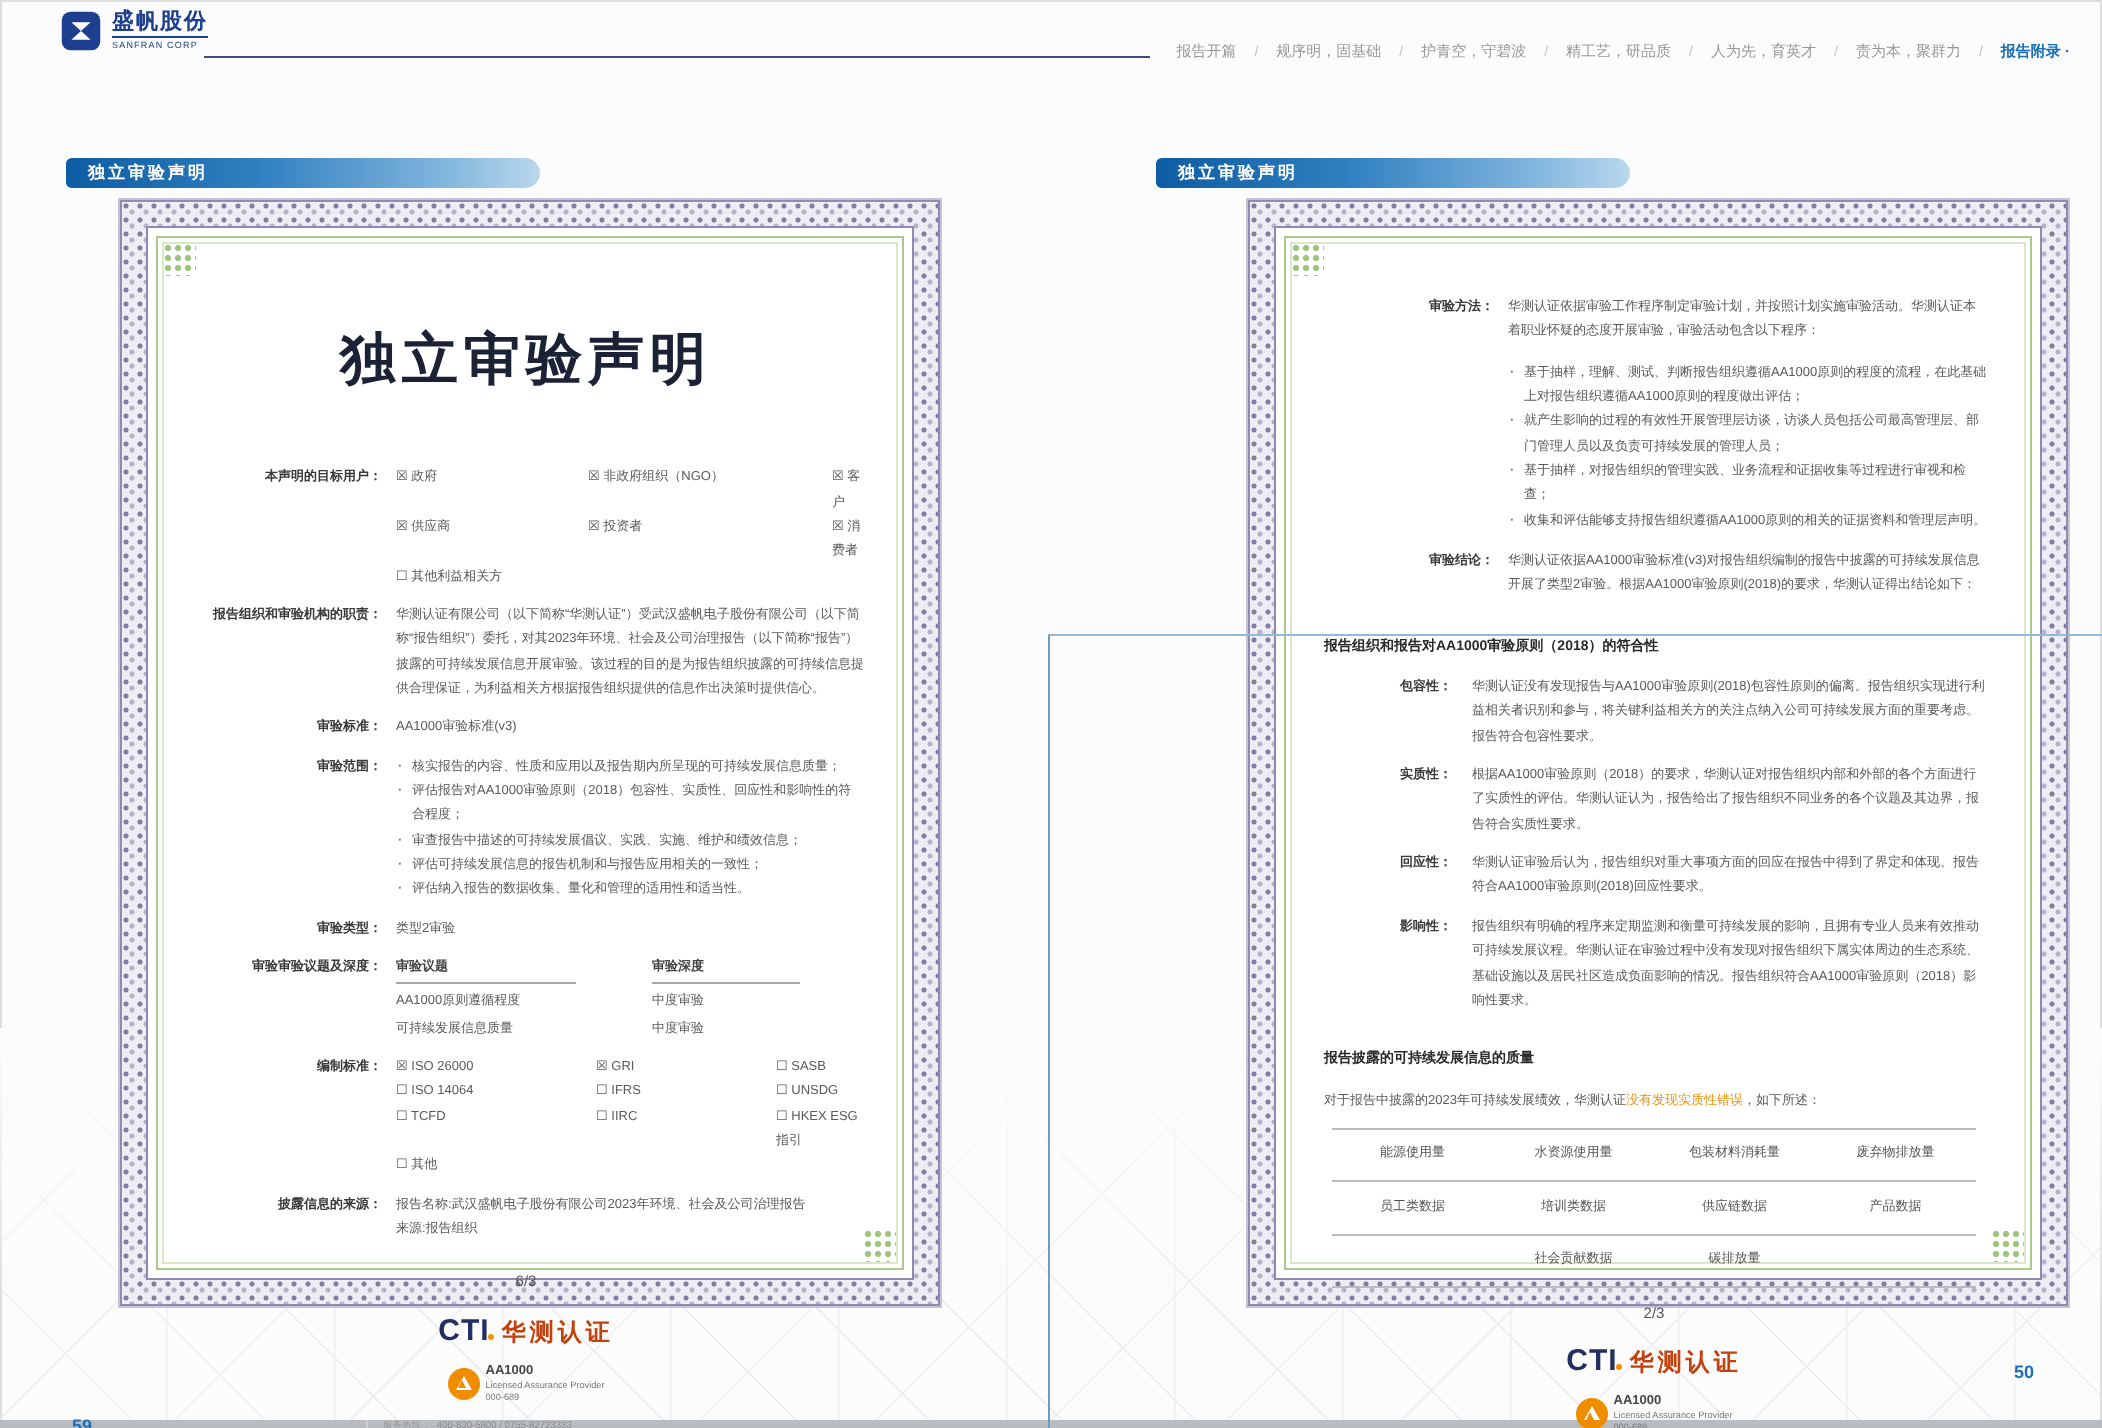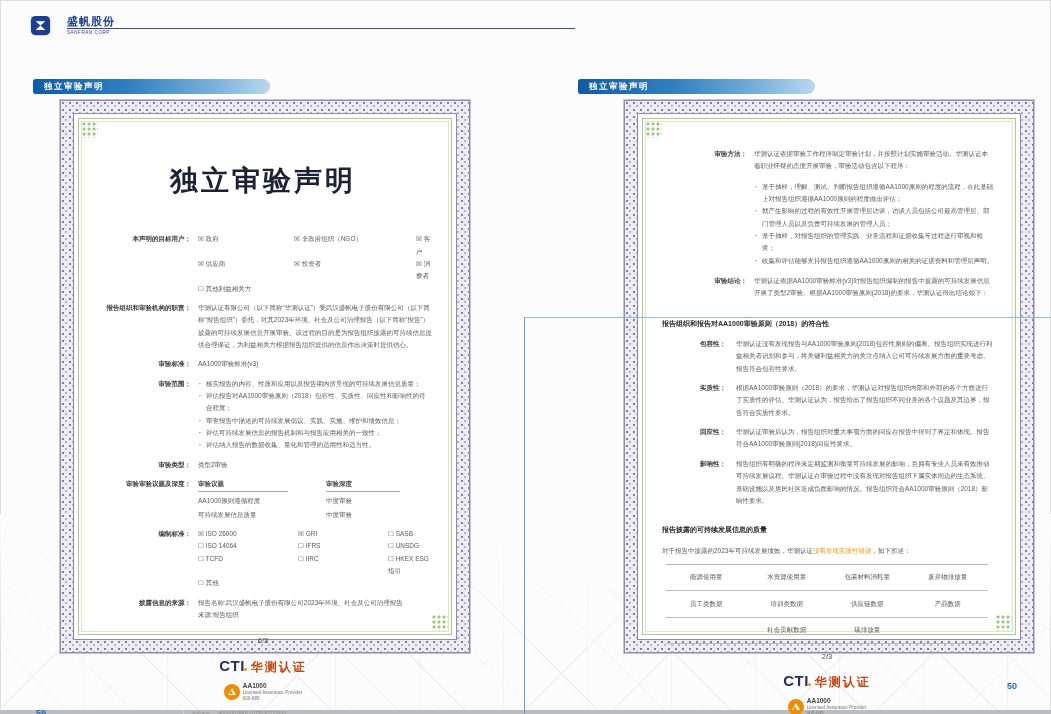--- a/index.html
+++ b/index.html
@@ -16,21 +16,21 @@
       repeating-linear-gradient(45deg,transparent 0 46px,#e2e5ea 46px 47px),
       repeating-linear-gradient(-45deg,transparent 0 61px,#e6e9ed 61px 62px),
       repeating-linear-gradient(90deg,transparent 0 83px,#eaecef 83px 84px);
   }
   .bg-fade{position:absolute;left:0;right:0;bottom:60px;height:140px;z-index:2;
     background:linear-gradient(#fcfcfd,rgba(252,252,253,0));}
   .bottom-edge{position:absolute;left:0;right:0;bottom:0;height:4px;background:#b9bdc2;z-index:3;}
 
   
   .hdr{position:absolute;left:0;top:0;width:100%;height:58px;z-index:20;}
-  .logo-wrap{position:absolute;left:30px;top:15px;display:flex;align-items:center;gap:16px;}
+  .logo-wrap{position:absolute;left:30px;top:5px;display:flex;align-items:center;gap:5px;}
   .logo-ic{width:21px;height:21px;}
   .logo-txt{display:flex;flex-direction:column;line-height:1;}
   .logo-cn{font-size:11px;font-weight:bold;color:#1d3f8f;letter-spacing:1px;border-bottom:1px solid #1d3f8f;padding-bottom:1px;}
   .logo-en{font-size:4.5px;color:#1d3f8f;letter-spacing:.6px;margin-top:1.5px;}
   .hdr-rule{position:absolute;left:102px;top:28px;width:473px;height:1px;background:#3a4f7c;}
   .nav{position:absolute;right:16px;top:21px;display:flex;align-items:center;gap:9px;font-size:7.5px;color:#999;white-space:nowrap;}
   .nav .sep{color:#c2c2c2;font-size:7px;}
   .nav .it{cursor:pointer;}
   .nav .it.active{color:#1a6fb5;font-weight:bold;}
 
@@ -132,20 +132,35 @@
     <svg class="logo-ic" viewBox="0 0 24 24">
       <rect x="1" y="1" width="22" height="22" rx="5" fill="#1d3f8f"></rect>
       <path d="M6.5 7h11l-5.5 5 5.5 5h-11l5.5-5z" fill="#fff"></path>
     </svg>
     <div class="logo-txt">
       <span class="logo-cn">盛帆股份</span>
       <span class="logo-en">SANFRAN CORP</span>
     </div>
   </div>
   <div class="hdr-rule"></div>
+  <div class="nav">
+    <span class="it">报告开篇</span>
+    <span class="sep">/</span>
+    <span class="it">规序明，固基础</span>
+    <span class="sep">/</span>
+    <span class="it">护青空，守碧波</span>
+    <span class="sep">/</span>
+    <span class="it">精工艺，研品质</span>
+    <span class="sep">/</span>
+    <span class="it">人为先，育英才</span>
+    <span class="sep">/</span>
+    <span class="it">责为本，聚群力</span>
+    <span class="sep">/</span>
+    <span class="it active">报告附录 ·</span>
+  </div>
 </div>
 
 <div class="banner l">
     <span>独立审验声明</span>
   </div>
 <div class="banner r">
     <span>独立审验声明</span>
   </div>
 
 <div class="cert l">

